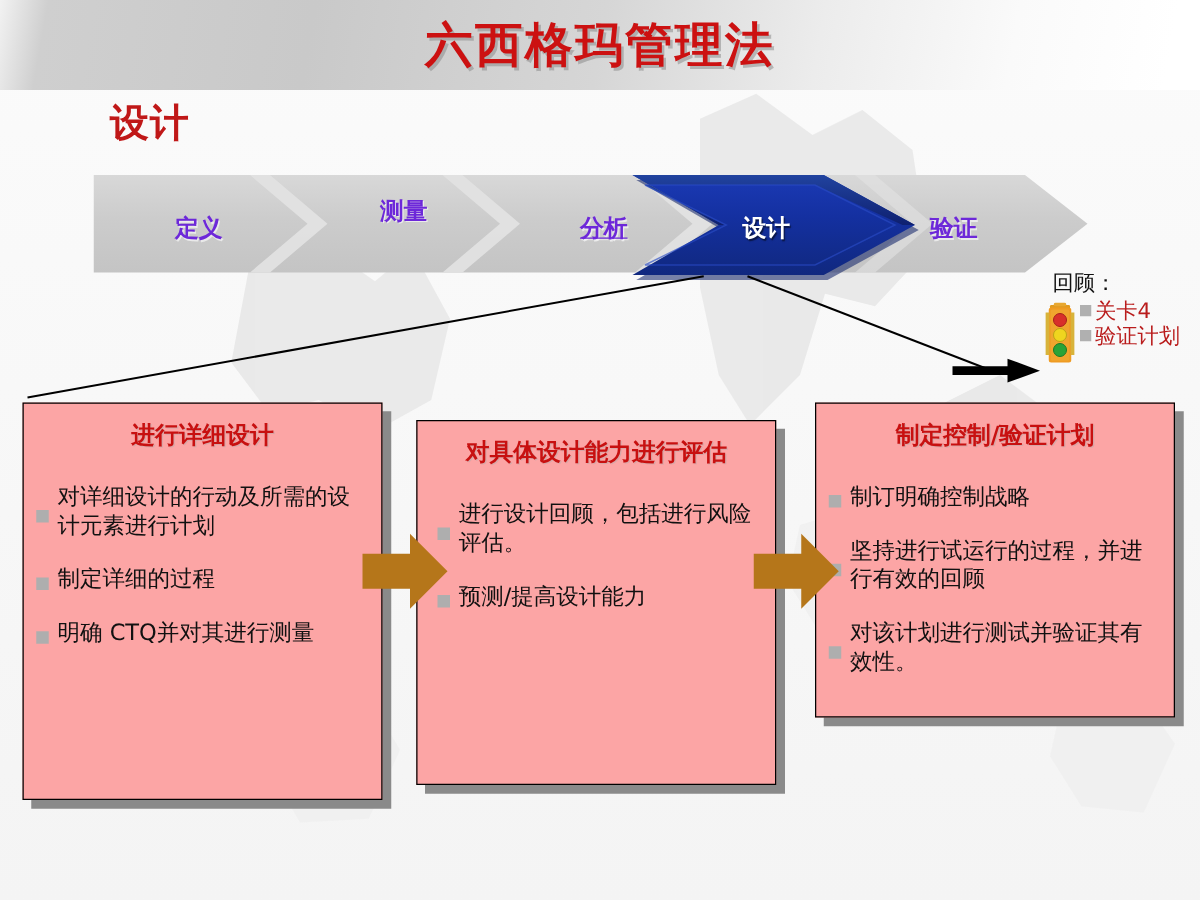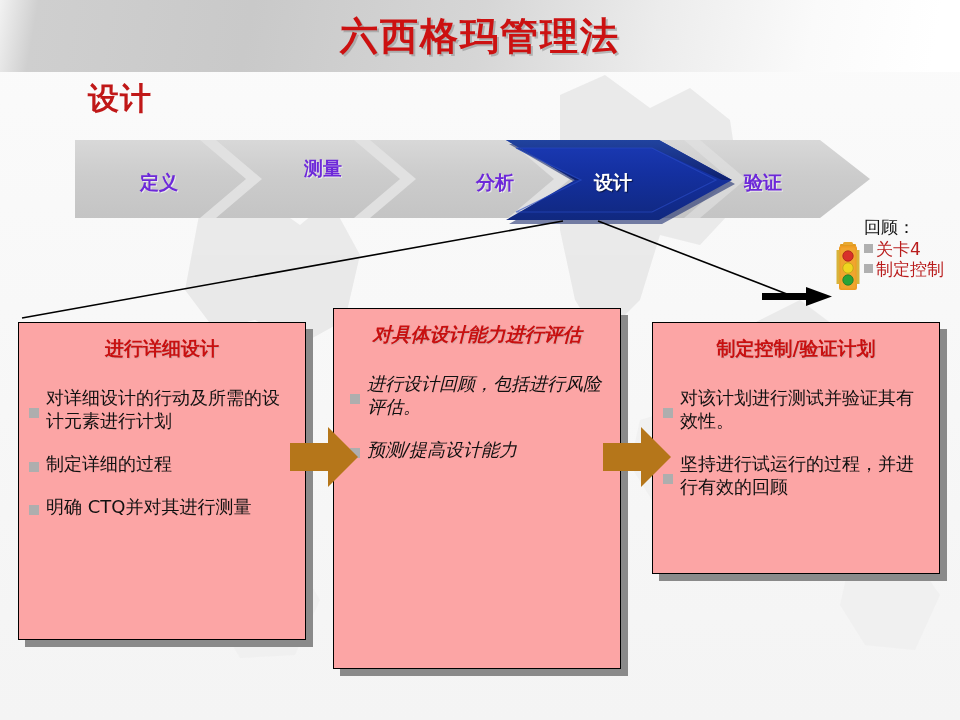--- a/index.html
+++ b/index.html
@@ -28,21 +28,21 @@
   }
   
   #process-band{position:absolute;left:0;top:0;width:960px;height:260px;z-index:3;}
   .stage-label{
     position:absolute;z-index:5;font-size:19px;font-weight:bold;color:#6d28d9;
     text-shadow:1px 1px 0 rgba(255,255,255,.6);white-space:nowrap;
   }
   .stage-label.active{color:#ffffff;text-shadow:1px 1px 1px rgba(0,0,0,.55);}
   
   #review-block{position:absolute;right:0px;top:218px;z-index:6;width:118px;}
-  #review-caption{font-size:17px;color:#111;line-height:1.15;margin-left:22px;}
+  #review-caption{font-size:17px;color:#111;line-height:1.15;}
   #review-rows{position:relative;margin-top:1px;padding-left:22px;}
   .review-row{display:flex;align-items:center;gap:3px;font-size:17px;color:#b91c1c;line-height:1.18;white-space:nowrap;}
   .sq-bullet{width:9px;height:9px;background:#b0b0b0;display:inline-block;flex:0 0 auto;}
   #traffic-light{position:absolute;left:-6px;top:3px;width:24px;height:50px;}
   
   .content-box{
     position:absolute;z-index:6;background:#fca5a5;border:1.5px solid #000000;
     box-shadow:7px 7px 0 0 #8a8a8a;box-sizing:border-box;
   }
   .box-title{
@@ -119,21 +119,21 @@
   <g>
     <path d="M509 144 L662 144 L735 184 L662 224 L509 224 L578 184 Z" fill="#0c1f66" opacity="0.55"></path>
     <path d="M506 140 L659 140 L732 180 L659 220 L506 220 L575 180 Z" fill="url(#blueGrad)"></path>
     <path d="M506 140 L659 140 L732 180 L722 180 L652 148 L516 148 L580 180 L575 180 Z" fill="url(#blueTop)"></path>
     <path d="M516 148 L652 148 L716 180 L652 212 L516 212 L581 180 Z" fill="none" stroke="#2a4cc4" stroke-width="1.2" opacity="0.65"></path>
   </g>
 </svg>
 
 <div class="stage-label" style="left:140px;top:170px;">定义</div>
 <div class="stage-label" style="left:304px;top:156px;">测量</div>
-<div class="stage-label" style="left:476px;top:170px;">分析</div>
+<div class="stage-label" style="left:464px;top:170px;text-decoration:underline;">分析</div>
 <div class="stage-label active" style="left:594px;top:170px;">设计</div>
 <div class="stage-label" style="left:744px;top:170px;">验证</div>
 
 <svg id="leader-lines" width="960" height="720" viewBox="0 0 960 720">
   <line x1="563" y1="221" x2="22" y2="318" stroke="#000000" stroke-width="1.6"></line>
   <line x1="598" y1="221" x2="792" y2="296" stroke="#000000" stroke-width="1.6"></line>
   <g>
     <rect x="762" y="293" width="52" height="7" fill="#000000"></rect>
     <path d="M806 287 L832 296.5 L806 306 Z" fill="#000000"></path>
   </g>
@@ -152,21 +152,21 @@
       <circle cx="12" cy="14" r="5.2" fill="#d8302a" stroke="#a8201c" stroke-width="0.8"></circle>
       <circle cx="12" cy="26" r="5.2" fill="#efd51f" stroke="#bba515" stroke-width="0.8"></circle>
       <circle cx="12" cy="38" r="5.2" fill="#2aa337" stroke="#1c7a27" stroke-width="0.8"></circle>
     </svg>
     <div class="review-row">
       <span class="sq-bullet"></span>
       <span>关卡4</span>
     </div>
     <div class="review-row">
       <span class="sq-bullet"></span>
-      <span>制定控制</span>
+      <span>验证计划</span>
     </div>
   </div>
 </div>
 
 <div class="content-box" style="left:18px;top:322px;width:288px;height:318px;">
   <div class="box-title">进行详细设计</div>
   <div class="box-body">
     <div class="bullet-row">
       <span class="sq"></span>
       <span class="bullet-text">对详细设计的行动及所需的设计元素进行计划</span>
@@ -179,21 +179,21 @@
       <span class="sq"></span>
       <span class="bullet-text">明确 CTQ并对其进行测量</span>
     </div>
   </div>
 </div>
 
 <svg class="orange-arrow" style="left:288px;top:421px;" width="72" height="72" viewBox="0 0 72 72">
   <path d="M2 22 L40 22 L40 6 L70 36 L40 66 L40 50 L2 50 Z" fill="#b5761a"></path>
 </svg>
 
-<div class="content-box" style="left:333px;top:308px;width:288px;height:361px;font-style:italic;">
+<div class="content-box" style="left:333px;top:336px;width:288px;height:292px;">
   <div class="box-title">对具体设计能力进行评估</div>
   <div class="box-body">
     <div class="bullet-row indent-1">
       <span class="sq"></span>
       <span class="bullet-text"> 进行设计回顾，包括进行风险评估。</span>
     </div>
     <div class="bullet-row indent-1">
       <span class="sq"></span>
       <span class="bullet-text">预测/提高设计能力</span>
     </div>
@@ -202,20 +202,24 @@
 
 <svg class="orange-arrow" style="left:601px;top:421px;" width="72" height="72" viewBox="0 0 72 72">
   <path d="M2 22 L40 22 L40 6 L70 36 L40 66 L40 50 L2 50 Z" fill="#b5761a"></path>
 </svg>
 
 <div class="content-box" style="left:652px;top:322px;width:288px;height:252px;">
   <div class="box-title">制定控制/验证计划</div>
   <div class="box-body">
     <div class="bullet-row">
       <span class="sq"></span>
+      <span class="bullet-text">制订明确控制战略</span>
+    </div>
+    <div class="bullet-row">
+      <span class="sq"></span>
+      <span class="bullet-text"> 坚持进行试运行的过程，并进行有效的回顾</span>
+    </div>
+    <div class="bullet-row">
+      <span class="sq"></span>
       <span class="bullet-text"> 对该计划进行测试并验证其有效性。</span>
     </div>
-    <div class="bullet-row">
-      <span class="sq"></span>
-      <span class="bullet-text"> 坚持进行试运行的过程，并进行有效的回顾</span>
-    </div>
   </div>
 </div>
 
 </body></html>

